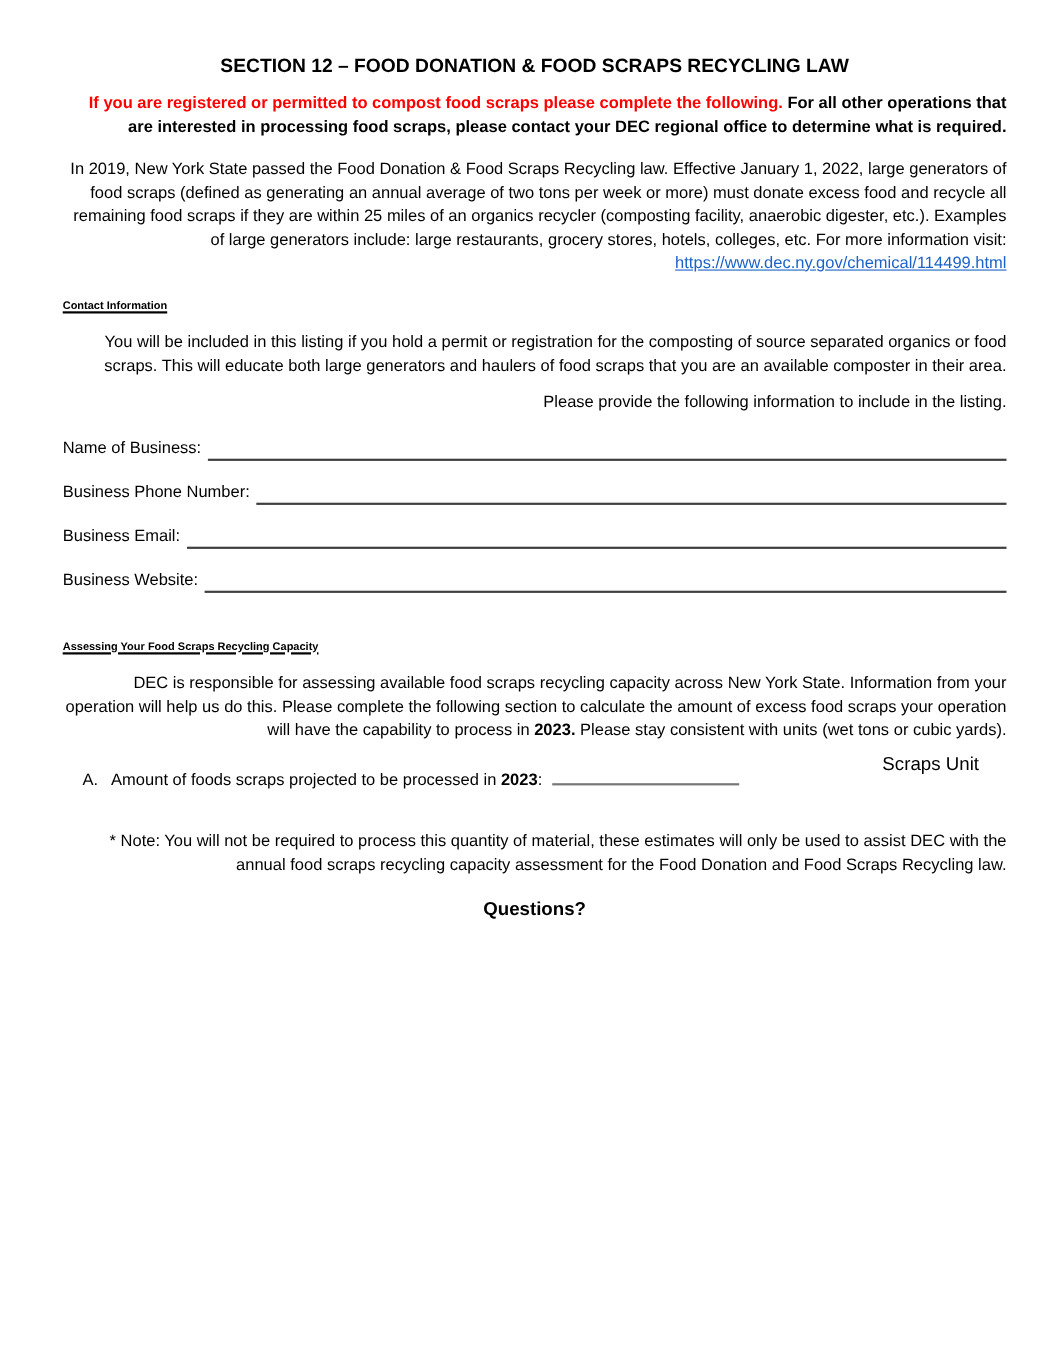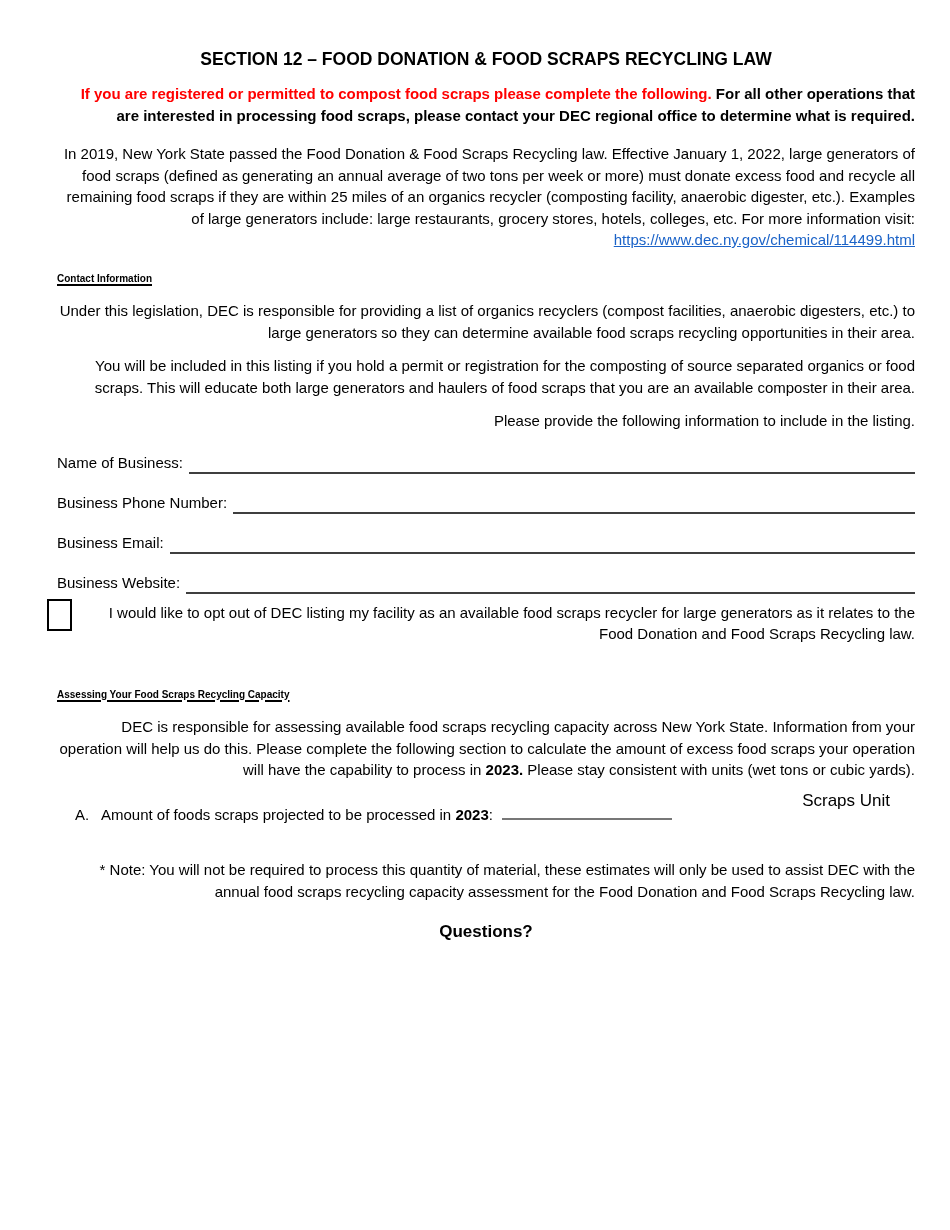--- a/index.html
+++ b/index.html
@@ -112,21 +112,20 @@
 <div class="page">
 
   <h1 class="title">SECTION 12 – FOOD DONATION &amp; FOOD SCRAPS RECYCLING LAW</h1>
 
   <p class="intro"><span class="red">If you are registered or permitted to compost food scraps please complete the following.</span><span> For all other operations that are interested in processing food scraps, please contact your DEC regional office to determine what is required.</span></p>
 
   <p><span>In 2019, New York State passed the Food Donation &amp; Food Scraps Recycling law. Effective January 1, 2022, large generators of food scraps (defined as generating an annual average of two tons per week or more) must donate excess food and recycle all remaining food scraps if they are within 25 miles of an organics recycler (composting facility, anaerobic digester, etc.). Examples of large generators include: large restaurants, grocery stores, hotels, colleges, etc. For more information visit: </span><a class="link">https://www.dec.ny.gov/chemical/114499.html</a></p>
 
   <h2 class="sec-heading contact-h">Contact Information</h2>
 
-  <p class="tight">Under this legislation, DEC is responsible for providing a list of organics recyclers (compost facilities, anaerobic digesters, etc.) to large generators so they can determine available food scraps recycling opportunities in their area.</p>
 
   <p class="tight">You will be included in this listing if you hold a permit or registration for the composting of source separated organics or food scraps. This will educate both large generators and haulers of food scraps that you are an available composter in their area.</p>
 
   <p style="margin-bottom: 21px;">Please provide the following information to include in the listing.</p>
 
   <div class="field-row">
     <span class="f-label">Name of Business:</span>
     <span class="f-line"></span>
   </div>
 
@@ -138,23 +137,20 @@
   <div class="field-row">
     <span class="f-label">Business Email:</span>
     <span class="f-line"></span>
   </div>
 
   <div class="field-row" style="margin-bottom: 4px;">
     <span class="f-label">Business Website:</span>
     <span class="f-line"></span>
   </div>
 
-  <p class="optout">
-    <span class="optout-box"></span><span>I would like to opt out of DEC listing my facility as an available food scraps recycler for large generators as it relates to the Food Donation and Food Scraps Recycling law.</span>
-  </p>
 
   <h2 class="sec-heading capacity-h">Assessing Your Food Scraps Recycling Capacity</h2>
 
   <p class="cap-para"><span>DEC is responsible for assessing available food scraps recycling capacity across New York State. Information from your operation will help us do this. Please complete the following section to calculate the amount of excess food scraps your operation will have the capability to process in </span><b>2023.</b><span> Please stay consistent with units (wet tons or cubic yards).</span></p>
 
   <div class="item-a">
     <span class="letter">A.</span><span>Amount of foods scraps projected to be processed in </span><b>2023</b><span>: </span><span class="a-line"></span>
     <span class="choose-unit">Scraps Unit</span>
   </div>
 

